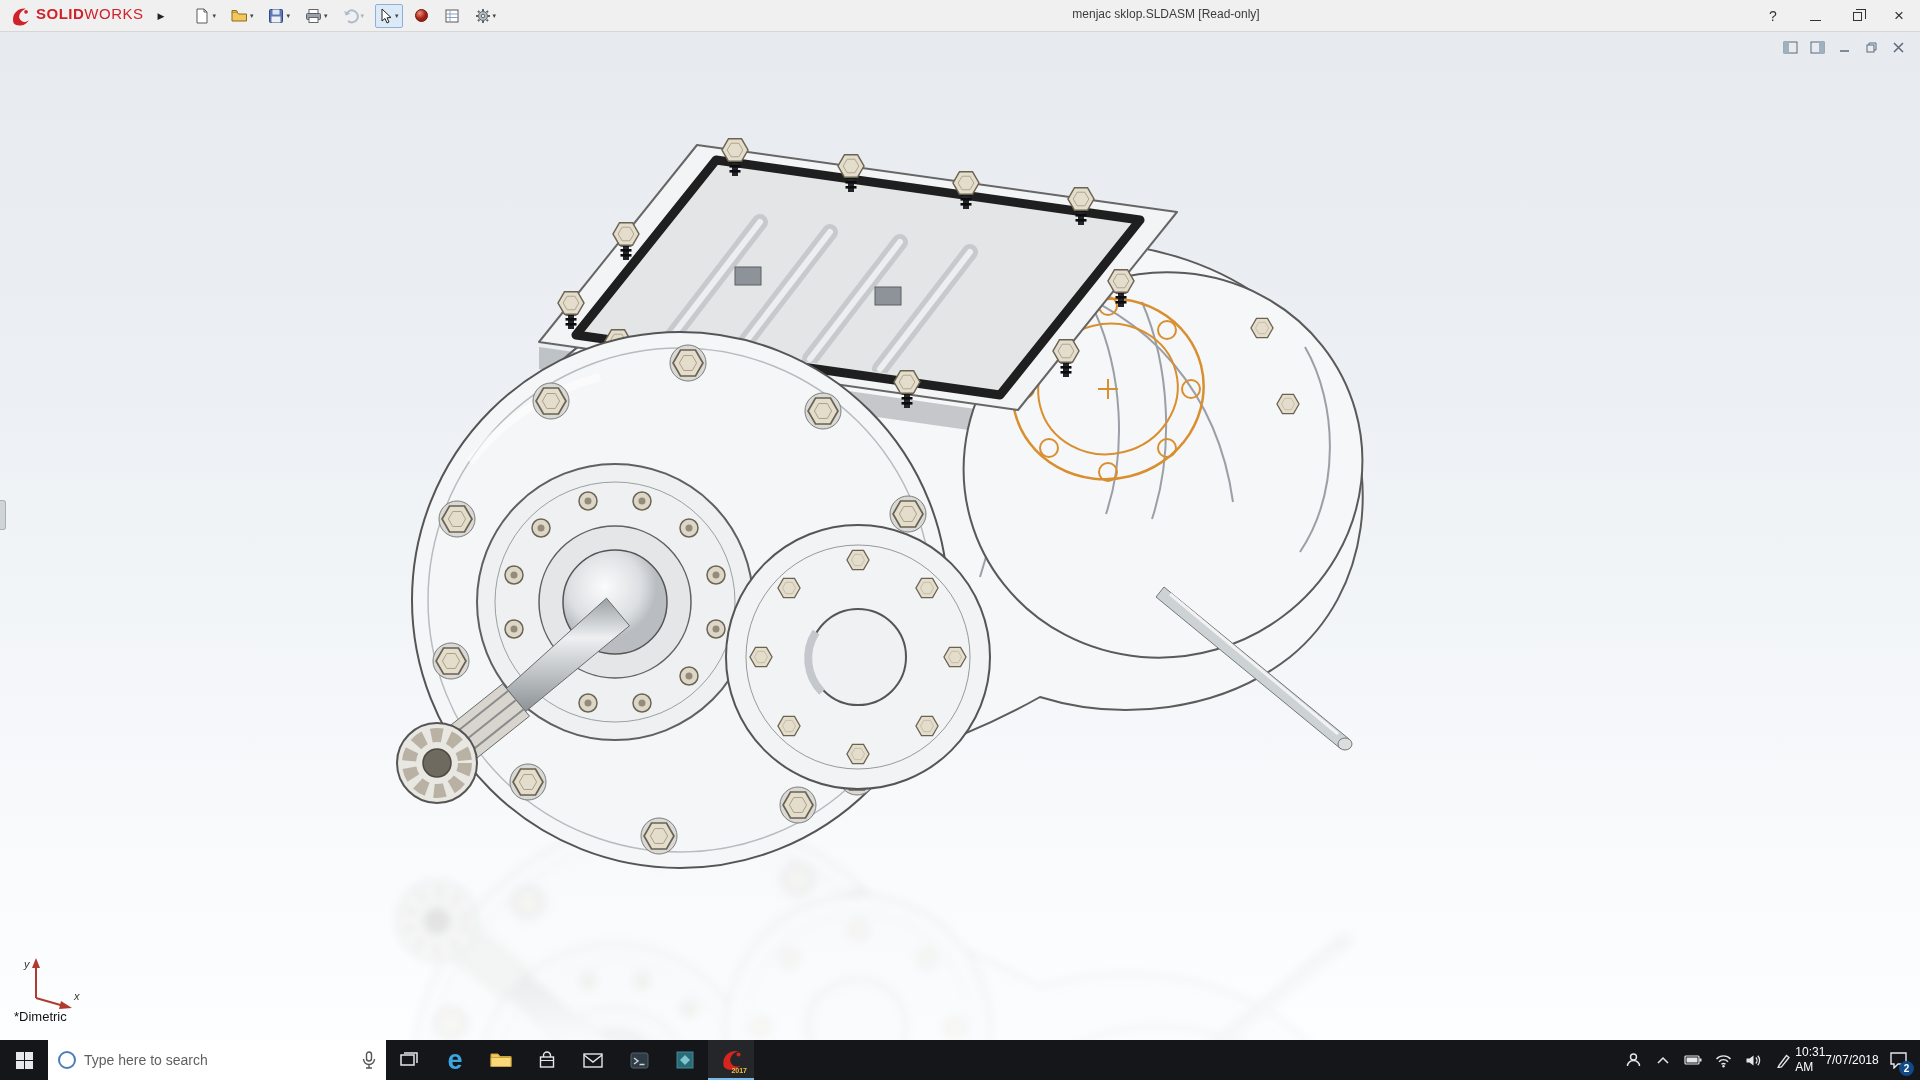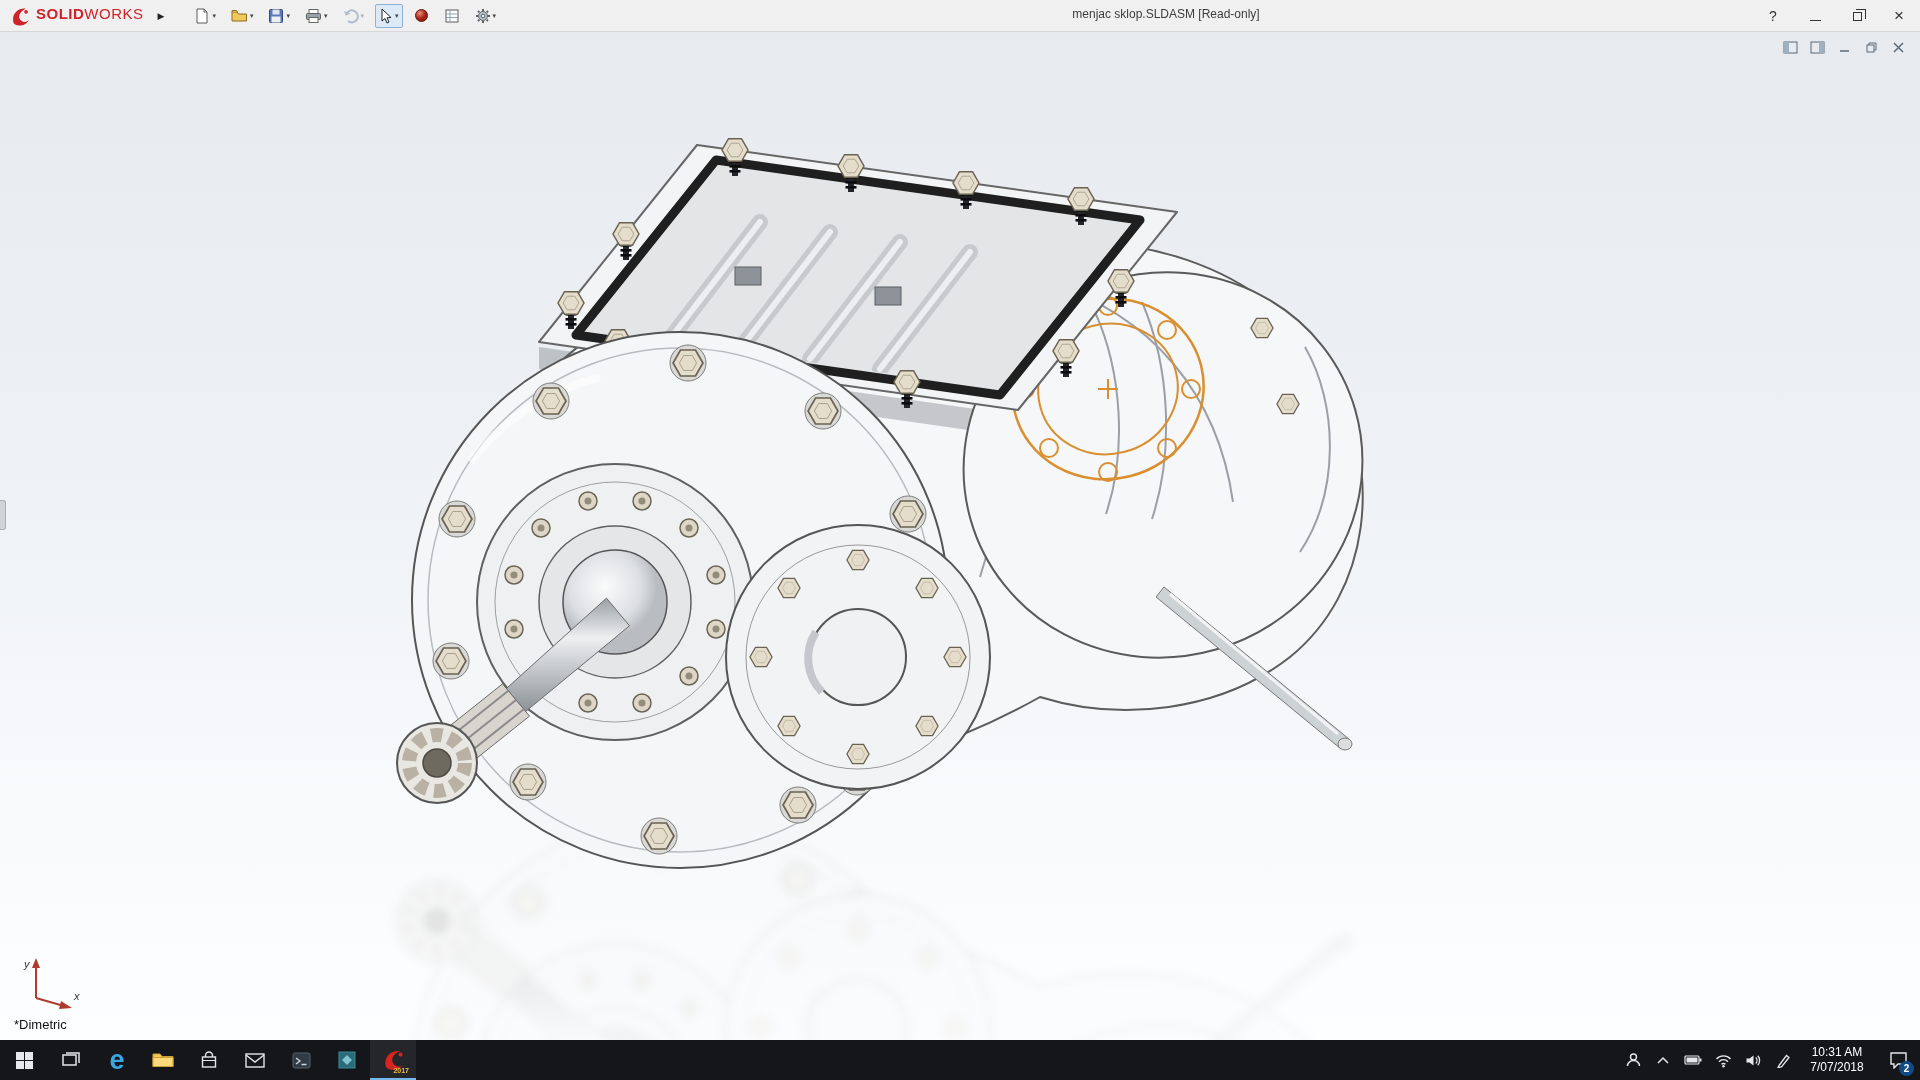--- a/index.html
+++ b/index.html
@@ -29,40 +29,40 @@
   .restore-glyph:before { content:""; position:absolute; left:2px; top:-4px; width:9px; height:9px;
     border:1px solid #333; border-bottom:none; border-left:none; }
   .wc-close { font-size:17px; }
 
   
   .viewport { position:relative; height:1008px; overflow:hidden;
     background:linear-gradient(to bottom,#e7eaef 0%, #ecf0f4 35%, #f7f9fb 75%, #fdfeff 100%); }
   .doc-controls { position:absolute; top:8px; right:14px; display:flex; gap:12px; z-index:5; }
   .dc { width:15px; height:15px; display:flex; align-items:center; justify-content:center; }
   .model-svg { position:absolute; left:0; top:0; }
-  .view-label { position:absolute; left:14px; bottom:8px; font-size:13px; color:#111; }
+  .view-label { position:absolute; left:14px; bottom:16px; font-size:13px; color:#111; }
   .triad { position:absolute; left:20px; bottom:28px; }
   .splitter { position:absolute; left:0; top:468px; width:6px; height:30px;
     background:#cfd4d9; border:1px solid #aab0b6; border-left:none; border-radius:0 3px 3px 0; }
 
   
   .taskbar { height:40px; background:#14161a; display:flex; align-items:stretch; position:relative; }
   .tb-start { width:48px; display:flex; align-items:center; justify-content:center; }
   .tb-search { width:338px; background:#ffffff; display:flex; align-items:center;
     padding:0 10px 0 10px; gap:8px; position:relative; }
   .cortana { width:18px; height:18px; border:2px solid #4a7fb5; border-radius:50%; flex:none; }
   .tb-search input { border:none; outline:none; flex:1; font-size:14px; color:#222;
     font-family:"Liberation Sans",sans-serif; background:transparent; }
   .tb-search input::placeholder { color:#5f5f5f; opacity:1; }
   .tb-app { width:46px; display:flex; align-items:center; justify-content:center; position:relative; }
   .tb-app.running { background:rgba(255,255,255,.07); box-shadow:inset 0 -2px 0 #76b9ed; }
   .edge-e { color:#3ca6e0; font-size:27px; font-weight:bold; line-height:1; }
   .tb-tray { margin-left:auto; display:flex; align-items:stretch; }
   .tray-ic { width:30px; display:flex; align-items:center; justify-content:center; }
-  .tb-clock { width:78px; display:flex; flex-direction:column; align-items:center;
+  .tb-clock { width:78px; display:flex; flex-direction:row; align-items:center;
     justify-content:center; color:#fff; font-size:12px; line-height:1.25; }
   .badge { position:absolute; right:6px; bottom:4px; min-width:15px; height:15px;
     background:#114a85; color:#fff; border-radius:50%; font-size:10px; font-weight:bold;
     display:flex; align-items:center; justify-content:center; }
   .sw-year { position:absolute; right:7px; bottom:6px; font-size:7px; color:#f0c040; font-weight:bold; }
 </style>
 </head>
 <body>
 
 <div class="titlebar">
@@ -413,20 +413,28 @@
 <div class="taskbar">
   <div class="tb-start">
     <svg width="17" height="17" viewBox="0 0 17 17">
       <rect x="0" y="0" width="8" height="8" fill="#e6e9ec"></rect>
         <rect x="9" y="0" width="8" height="8" fill="#e6e9ec"></rect>
       <rect x="0" y="9" width="8" height="8" fill="#e6e9ec"></rect>
         <rect x="9" y="9" width="8" height="8" fill="#e6e9ec"></rect>
     </svg>
   </div>
 
+  <div class="tb-search">
+    <span class="cortana"></span>
+    <input type="text" placeholder="Type here to search" style="">
+    <svg width="14" height="18" viewBox="0 0 14 18">
+      <rect x="4.5" y="1" width="5" height="9" rx="2.5" fill="none" stroke="#555" stroke-width="1.4"></rect>
+      <path d="M1.5,8 a5.5,5.5 0 0 0 11,0 M7,13.5 V17 M4,17 h6" fill="none" stroke="#555" stroke-width="1.4"></path>
+    </svg>
+  </div>
 
   <div class="tb-app">
     <svg width="18" height="18" viewBox="0 0 18 18">
       <rect x="1" y="4" width="13" height="10" fill="none" stroke="#e4e7ea" stroke-width="1.5"></rect>
       <path d="M4,2 h13 v10" fill="none" stroke="#e4e7ea" stroke-width="1.5"></path>
     </svg>
   </div>
 
   <div class="tb-app">
     <span class="edge-e">e</span>

